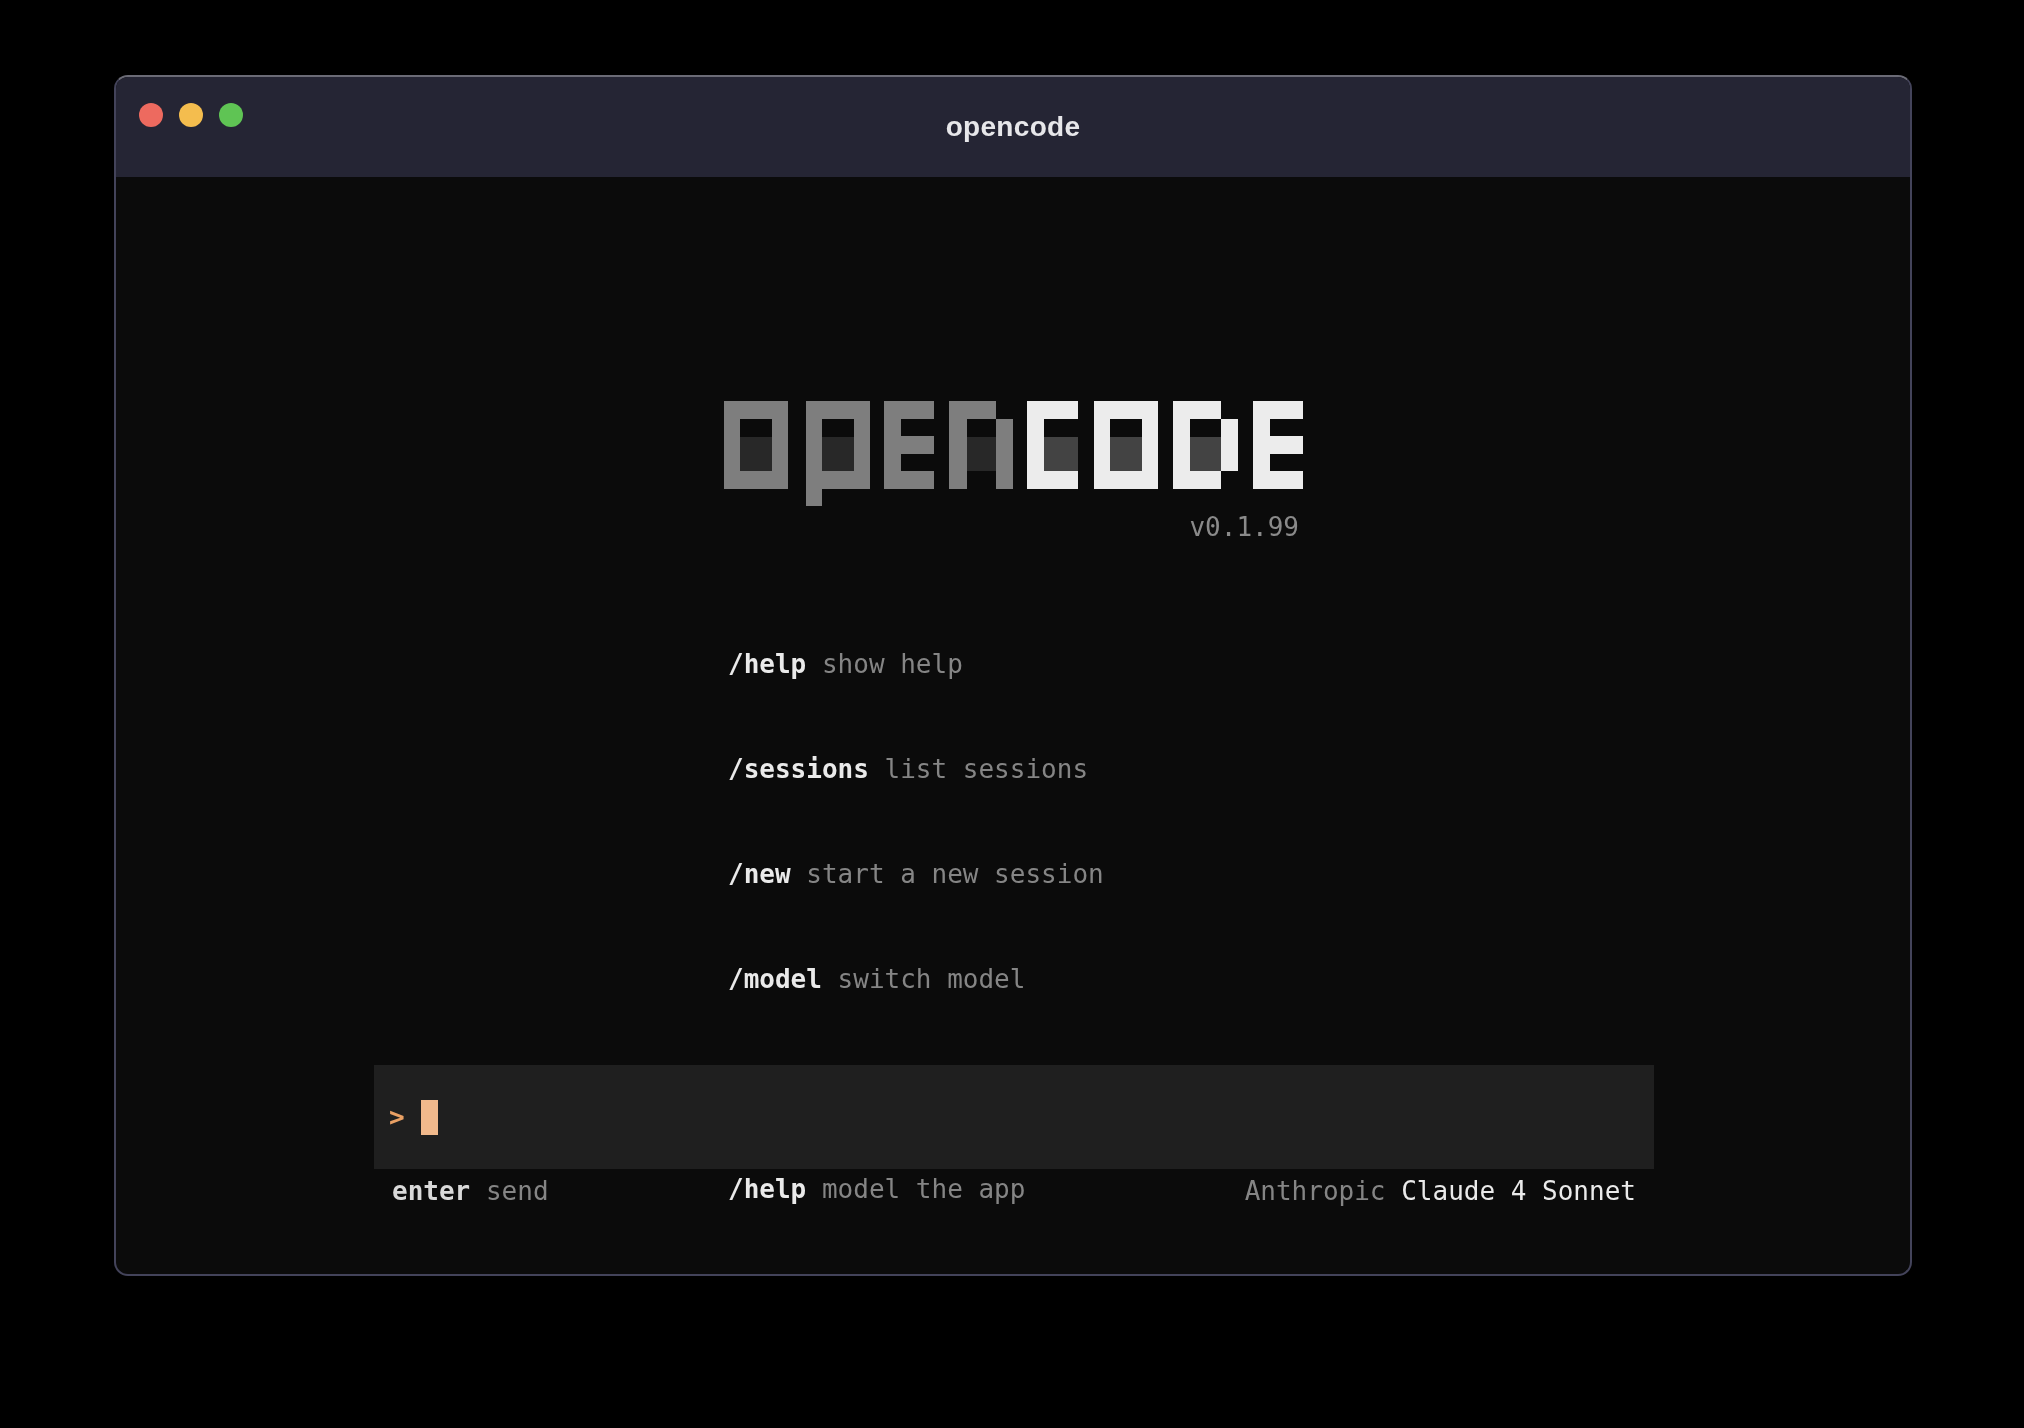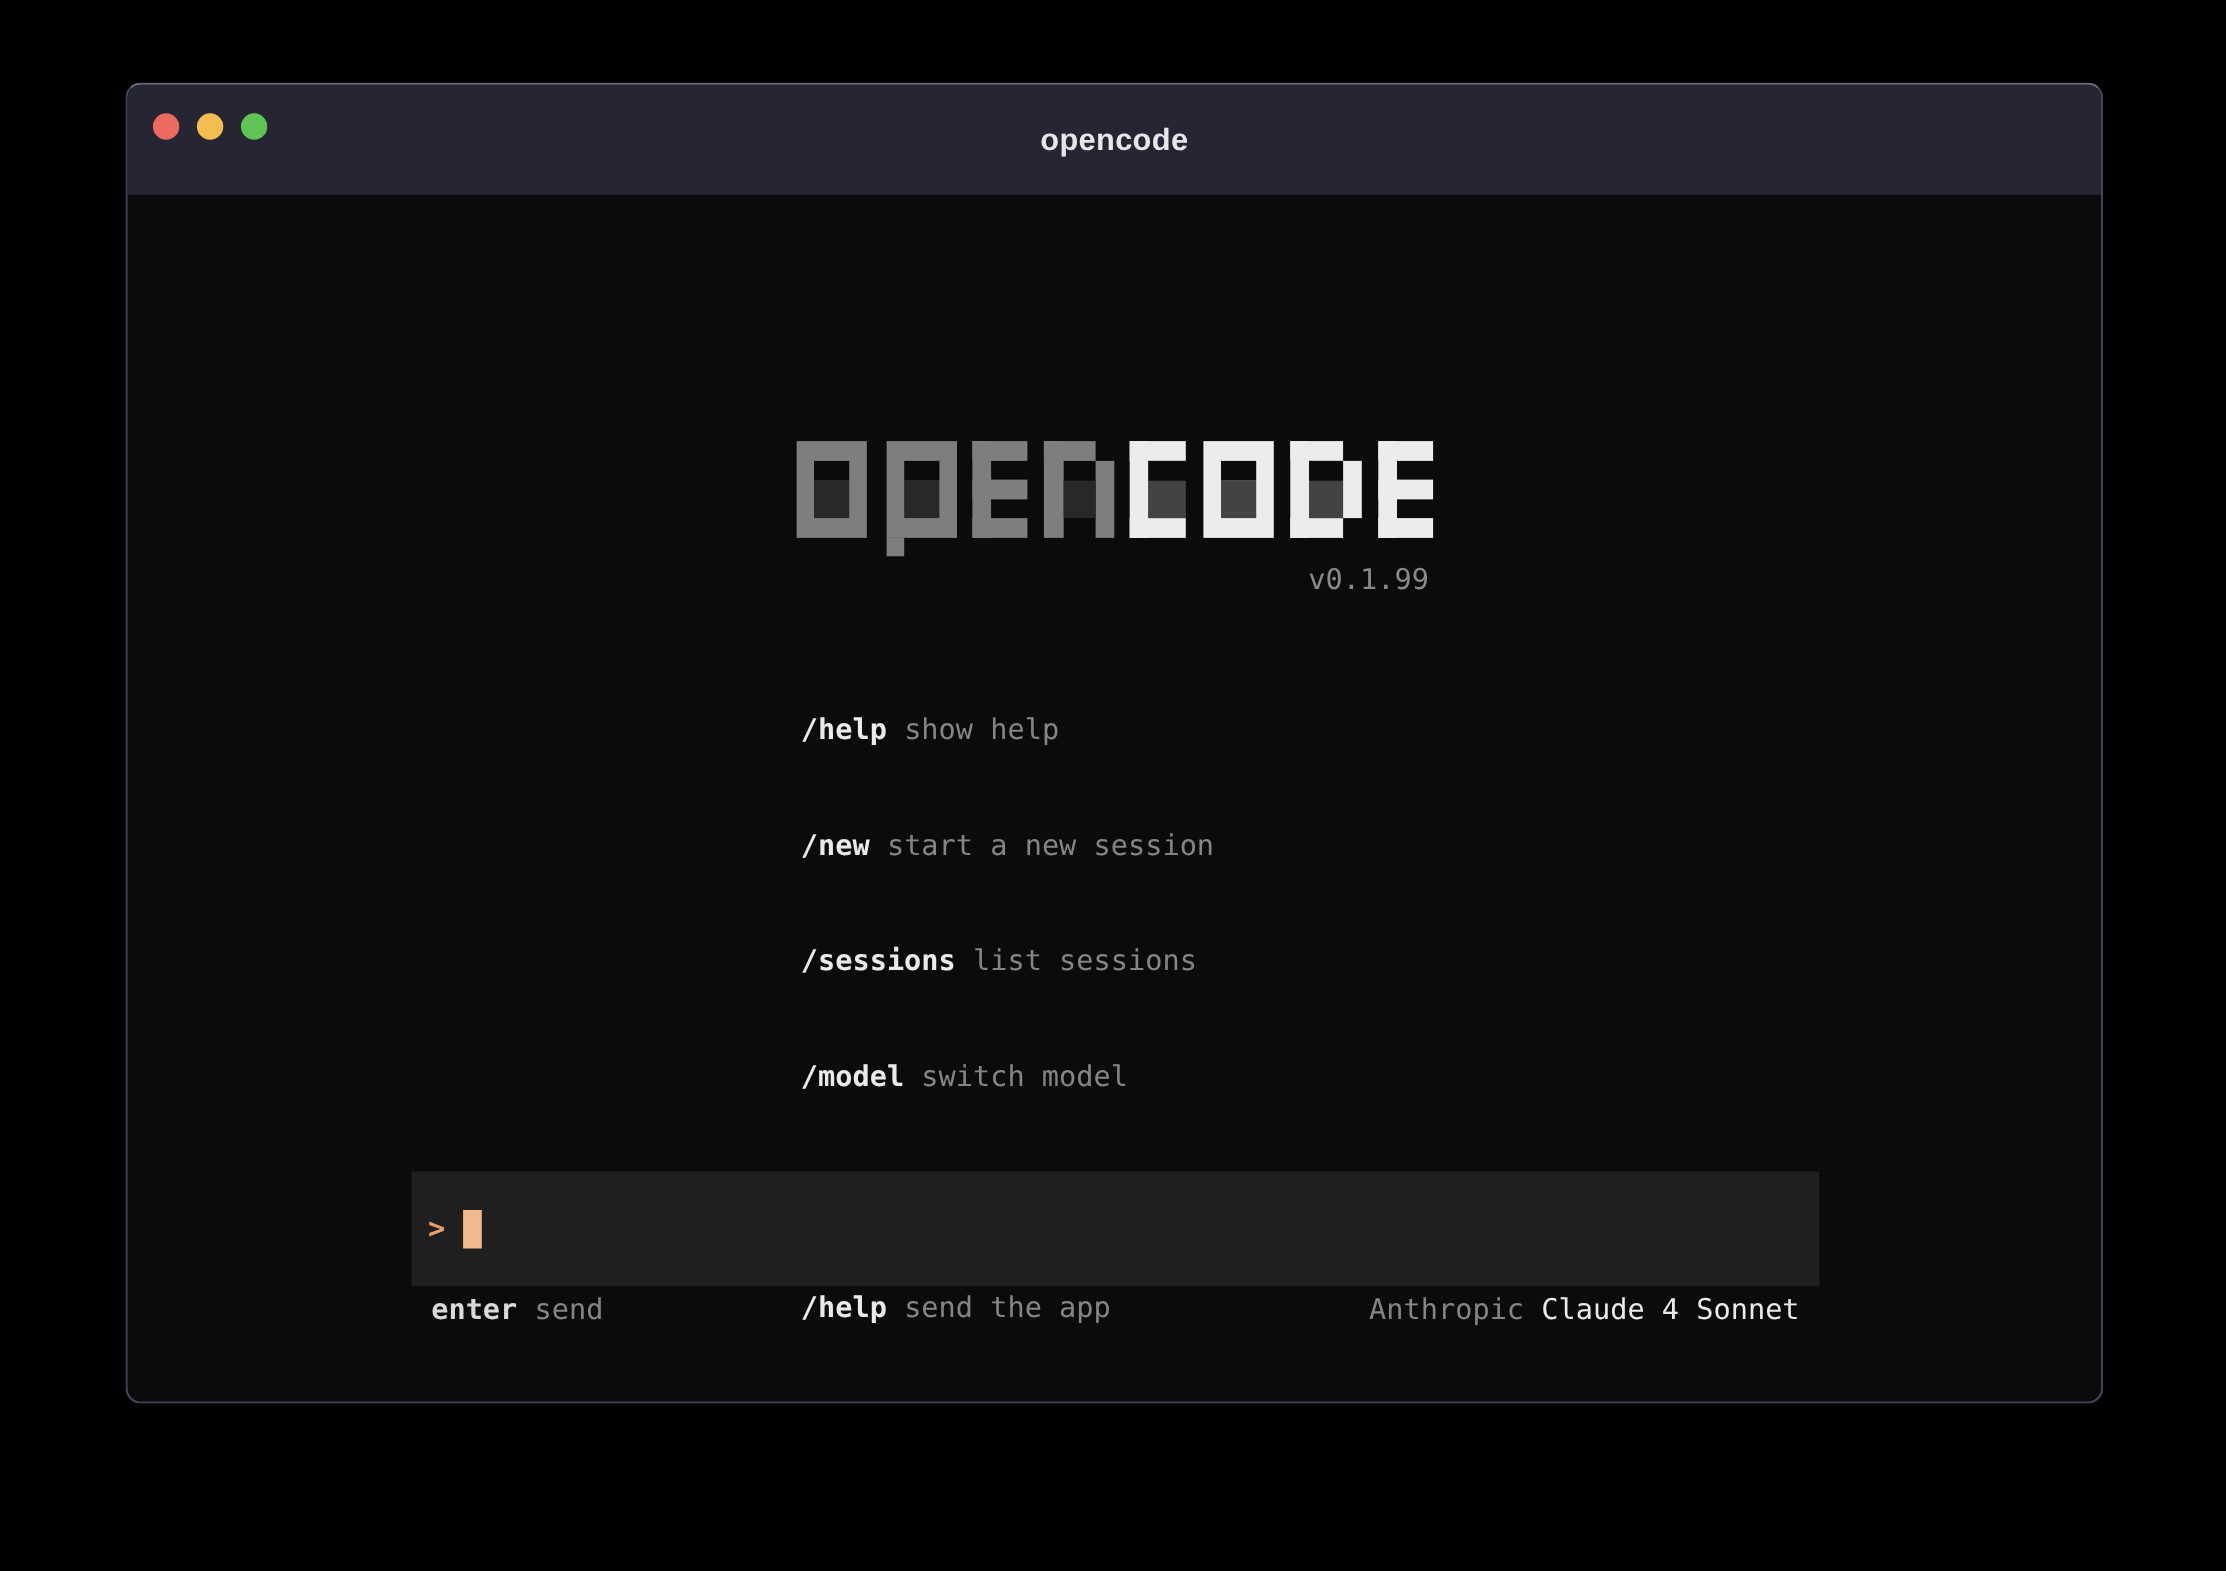--- a/index.html
+++ b/index.html
@@ -179,25 +179,25 @@
         <rect x="529" y="70" width="50" height="18" fill="#ececec"></rect>
         <rect x="529" y="0" width="17" height="88" fill="#ececec"></rect>
       </g>
     </svg>
   </div>
 
   <div class="version">v0.1.99</div>
 
   <div class="commands">
     <div><span class="cmd">/help</span> <span class="desc">show help</span></div>
+    <div><span class="cmd">/sessions</span> <span class="desc">list sessions</span></div>
     <div><span class="cmd">/new</span> <span class="desc">start a new session</span></div>
-    <div><span class="cmd">/sessions</span> <span class="desc">list sessions</span></div>
     <div><span class="cmd">/model</span> <span class="desc">switch model</span></div>
     <div><span class="cmd">/theme</span> <span class="desc">switch theme</span></div>
-    <div><span class="cmd">/help</span> <span class="desc">send the app</span></div>
+    <div><span class="cmd">/help</span> <span class="desc">model the app</span></div>
   </div>
 
   <div class="input-box">
     <span class="prompt">&gt;</span>
     <span class="cursor"></span>
   </div>
 
   <div class="statusbar">
     <div><span class="sb-key">enter</span> <span class="sb-action">send</span></div>
     <div><span class="sb-provider">Anthropic</span> <span class="sb-model">Claude 4 Sonnet</span></div>

